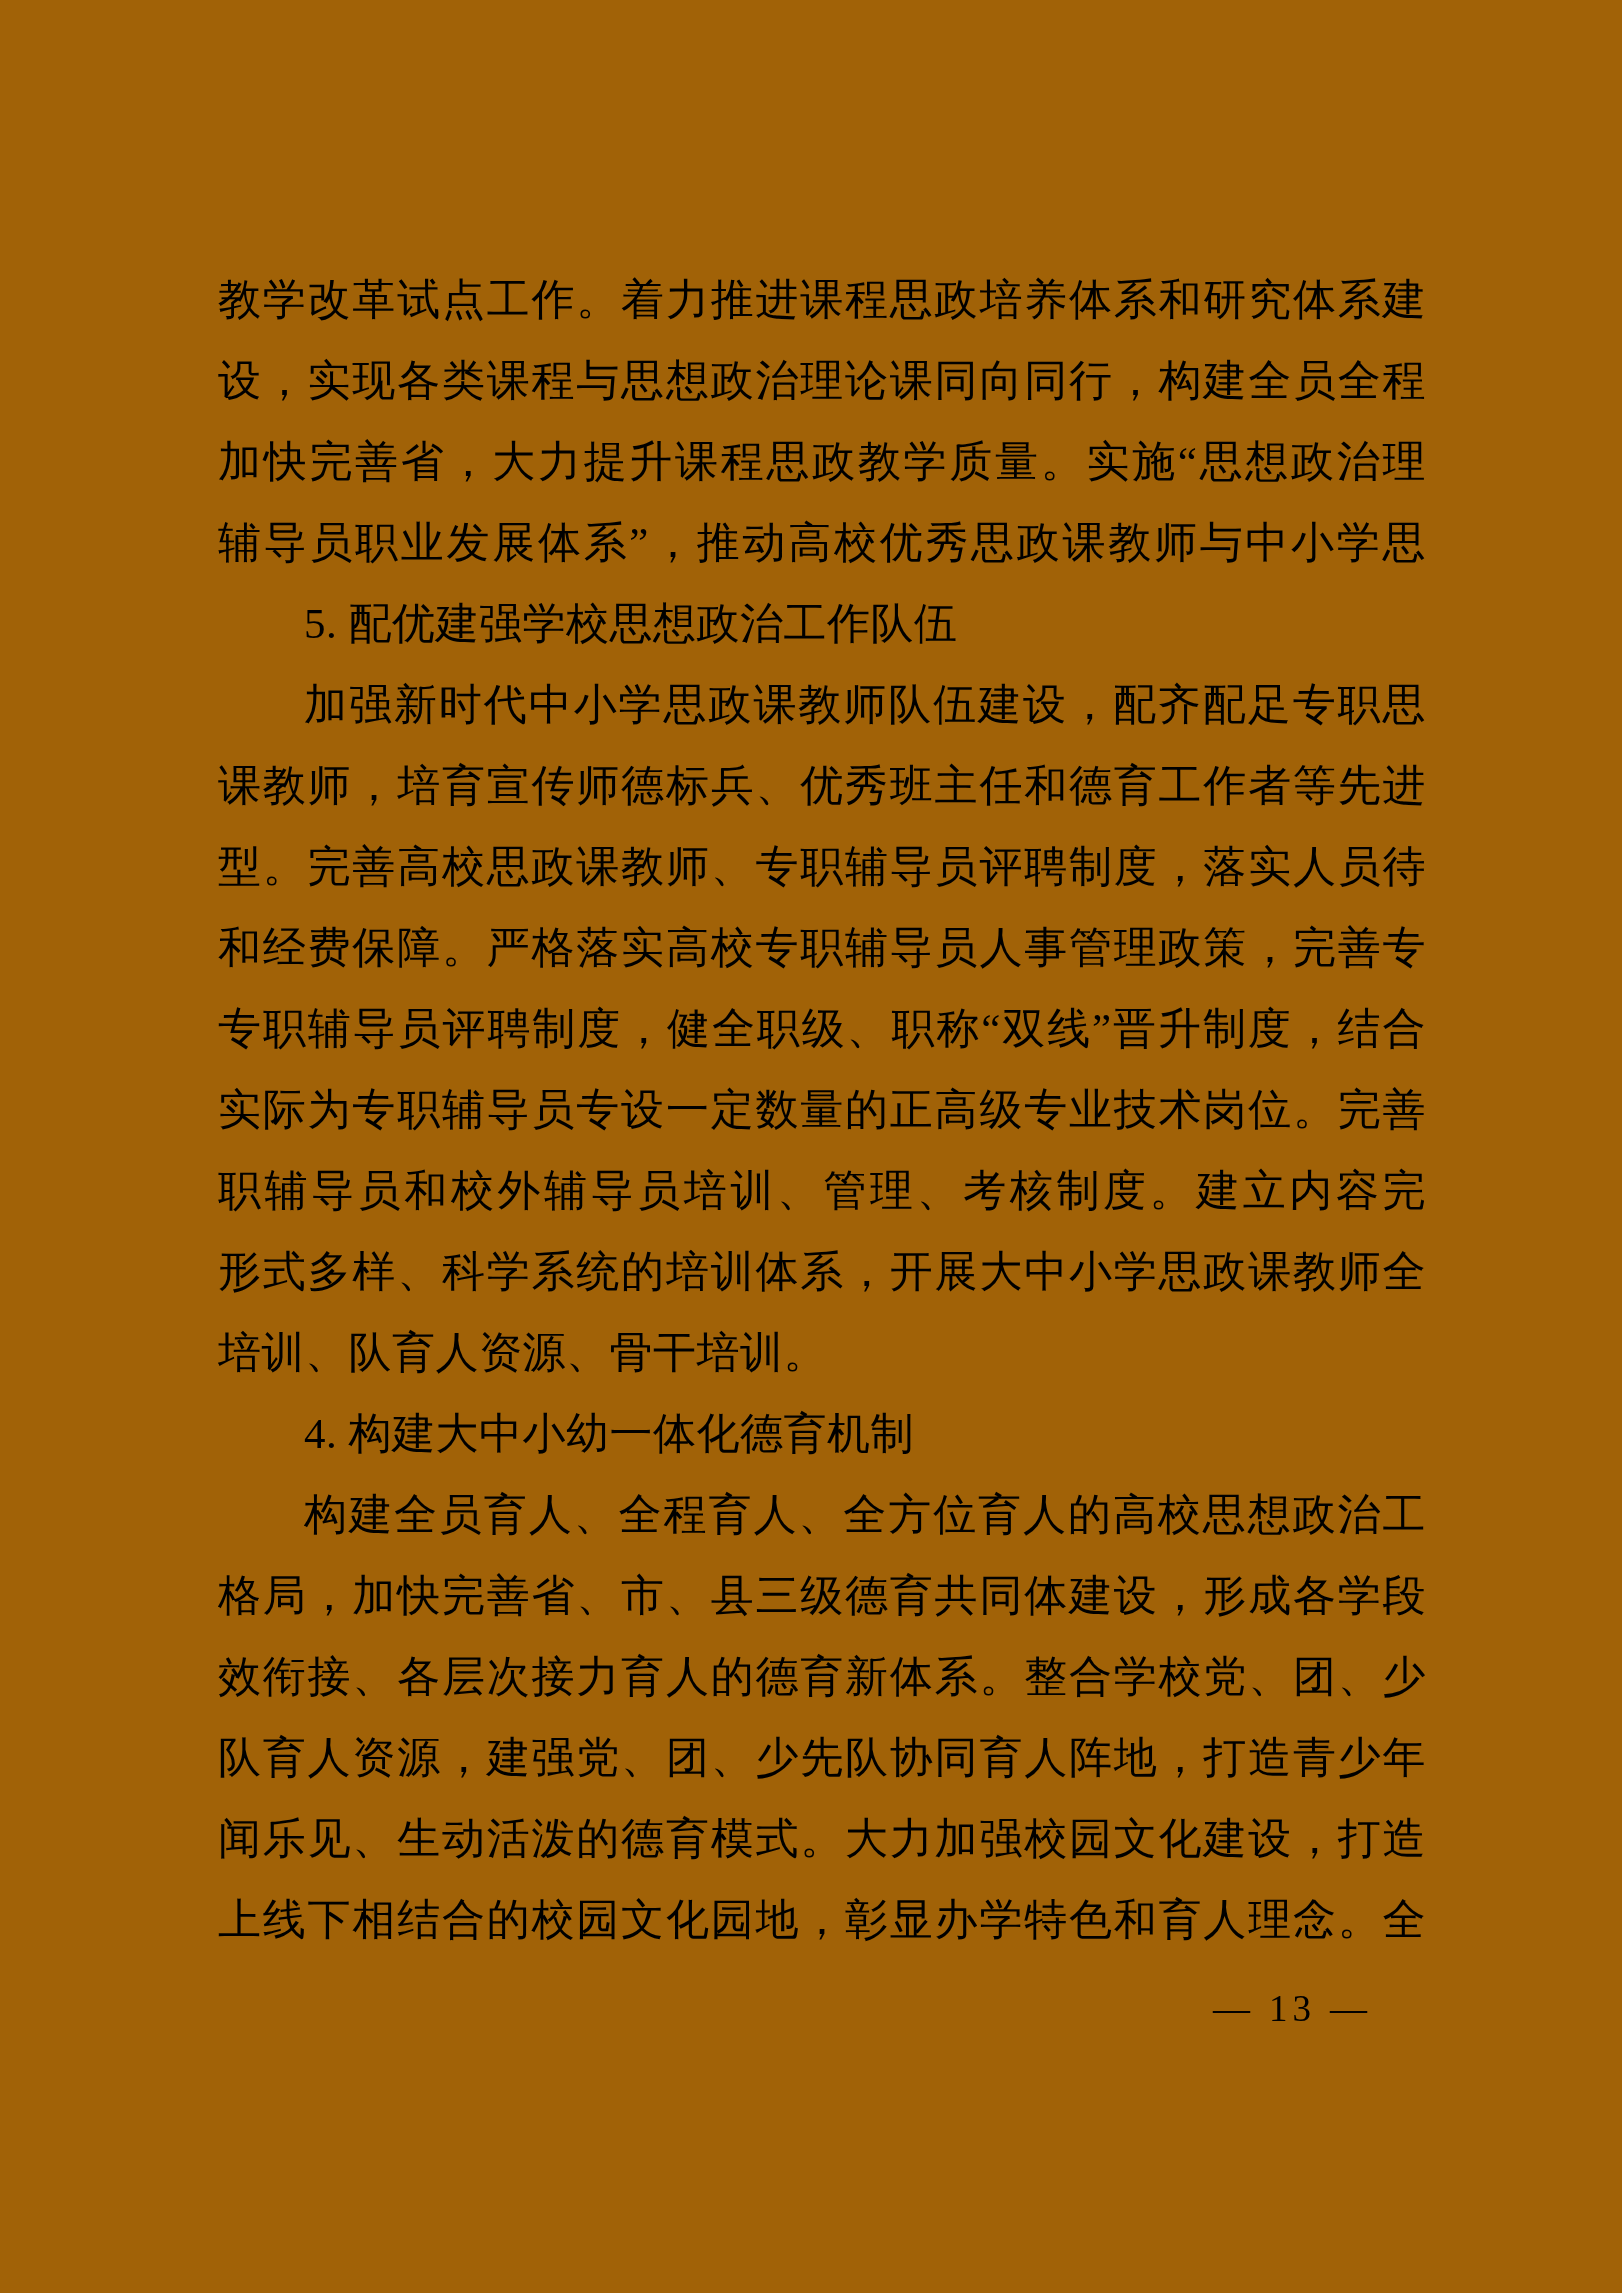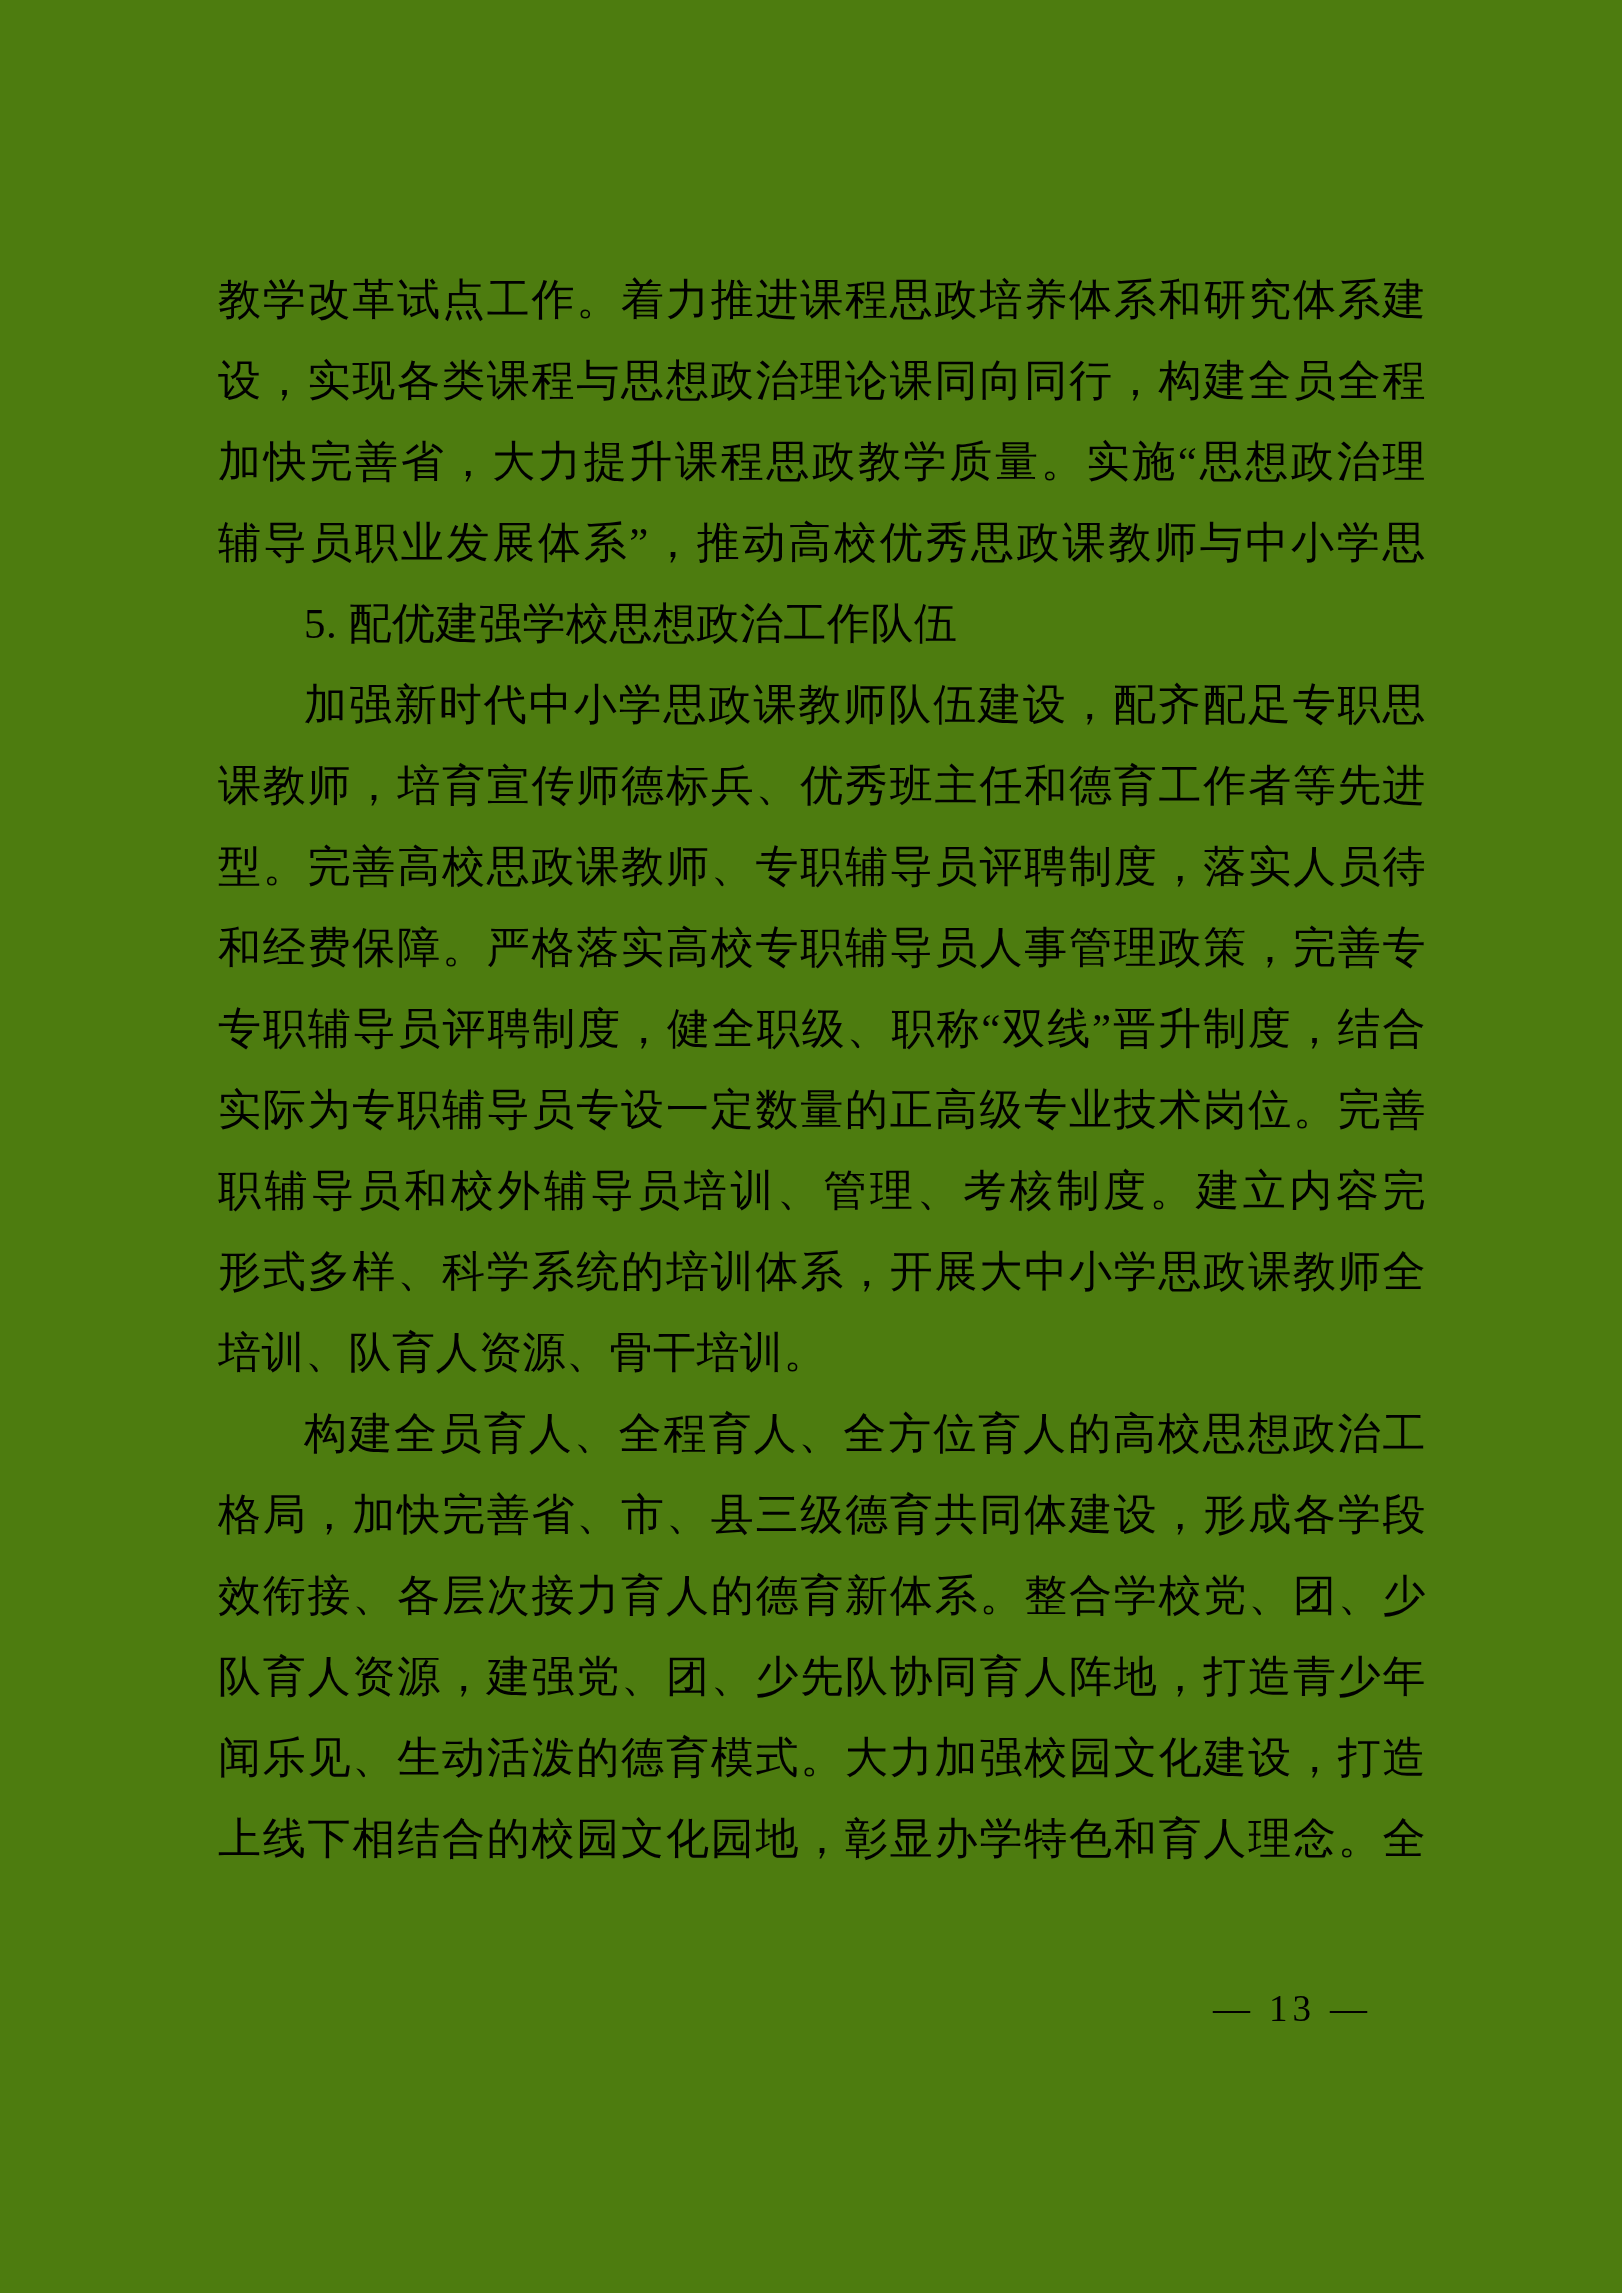--- a/index.html
+++ b/index.html
@@ -1,20 +1,20 @@
 <!DOCTYPE html>
 <html><head>
 <meta charset="utf-8">
 <style>
   html, body { margin: 0; padding: 0; background: #e8e8e8; }
   .page {
     position: relative;
     width: 1622px;
     height: 2294px;
-    background: #4d7c0f;
+    background: #a16207;
     font-family: "Liberation Serif", "DejaVu Serif", serif;
     color: #000000;
     overflow: hidden;
   }
   .text-block {
     position: absolute;
     left: 218px;
     top: 259px;
     width: 1208px;
     font-size: 43px;
@@ -55,20 +55,21 @@
       <div class="line indent last">5. 配优建强学校思想政治工作队伍</div>
       <div class="line indent">加强新时代中小学思政课教师队伍建设，配齐配足专职思政</div>
       <div class="line">课教师，培育宣传师德标兵、优秀班主任和德育工作者等先进典</div>
       <div class="line">型。完善高校思政课教师、专职辅导员评聘制度，落实人员待遇</div>
       <div class="line">和经费保障。严格落实高校专职辅导员人事管理政策，完善专职</div>
       <div class="line">专职辅导员评聘制度，健全职级、职称“双线”晋升制度，结合</div>
       <div class="line">实际为专职辅导员专设一定数量的正高级专业技术岗位。完善兼</div>
       <div class="line">职辅导员和校外辅导员培训、管理、考核制度。建立内容完善、</div>
       <div class="line">形式多样、科学系统的培训体系，开展大中小学思政课教师全员</div>
       <div class="line last">培训、队育人资源、骨干培训。</div>
+      <div class="line indent last">4. 构建大中小幼一体化德育机制</div>
       <div class="line indent">构建全员育人、全程育人、全方位育人的高校思想政治工作</div>
       <div class="line">格局，加快完善省、市、县三级德育共同体建设，形成各学段有</div>
       <div class="line">效衔接、各层次接力育人的德育新体系。整合学校党、团、少先</div>
       <div class="line">队育人资源，建强党、团、少先队协同育人阵地，打造青少年喜</div>
       <div class="line">闻乐见、生动活泼的德育模式。大力加强校园文化建设，打造线</div>
       <div class="line">上线下相结合的校园文化园地，彰显办学特色和育人理念。全面</div>
     </div>
   <div class="page-number">— 13 —</div>
 </div>
 

